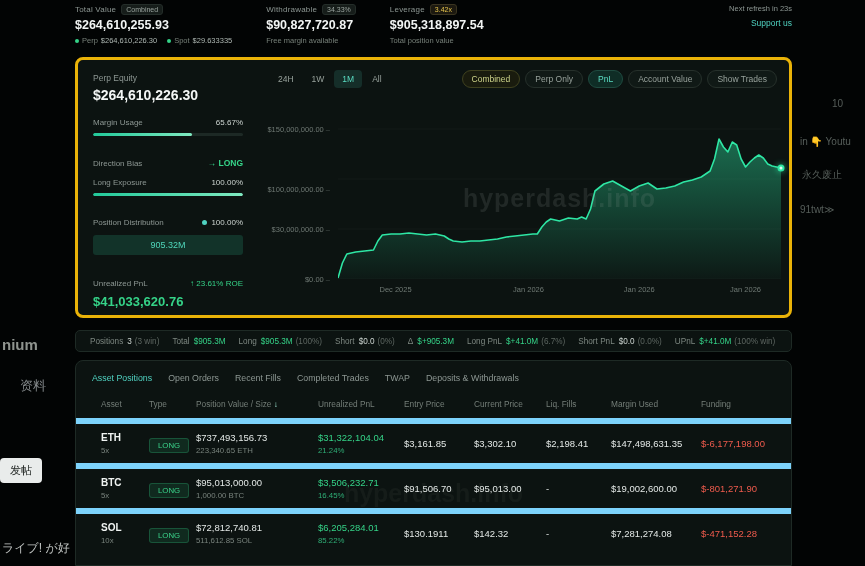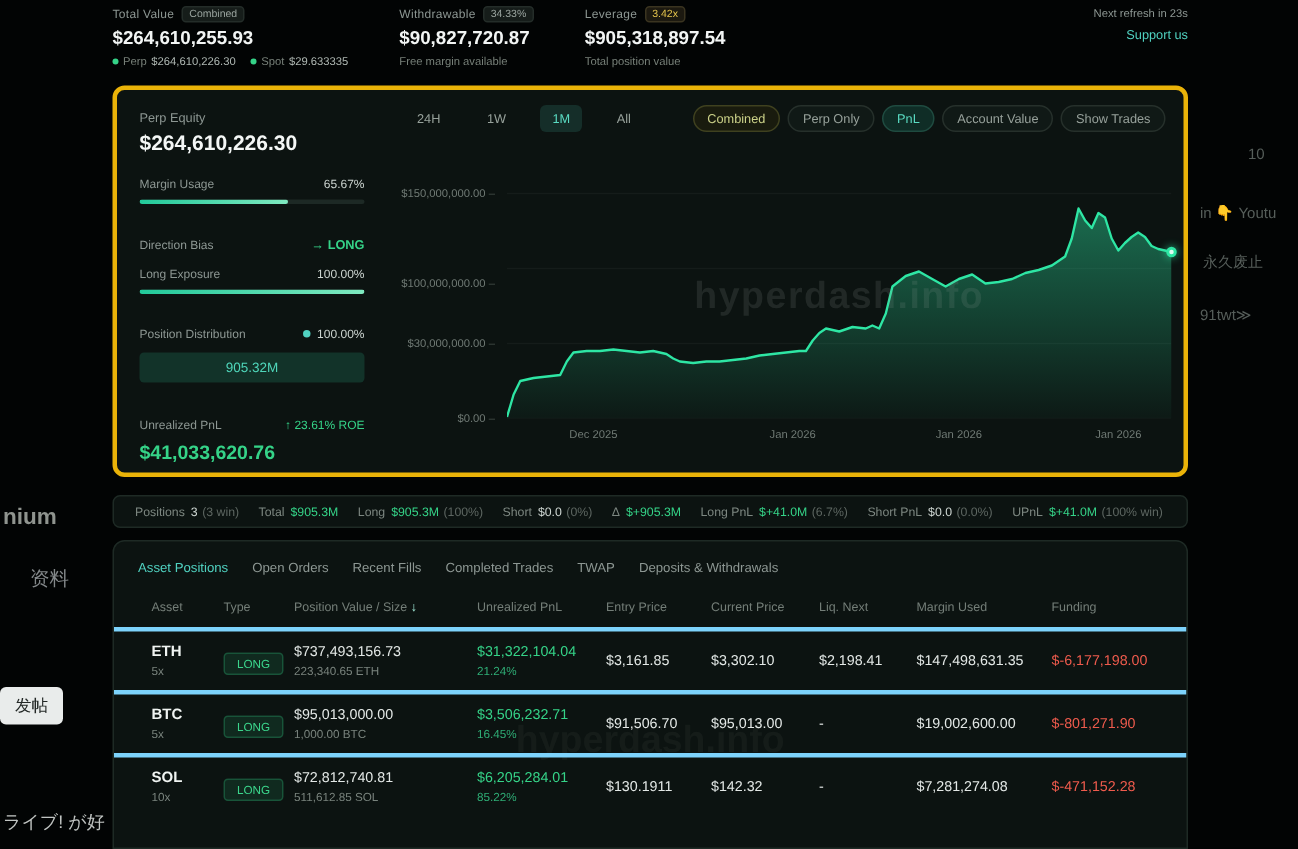--- a/index.html
+++ b/index.html
@@ -35,21 +35,21 @@
   .pbar{height:3px;background:#1d2925;border-radius:2px;margin-top:6px;overflow:hidden}
   .pbar i{display:block;height:100%;background:linear-gradient(90deg,#22c99a,#7fe9c0);border-radius:2px}
   .long-ind{color:#35d388;font-weight:bold;font-size:8.5px}
   .tdot{width:5px;height:5px;border-radius:50%;background:#50d2c1;display:inline-block;margin-right:4px;vertical-align:middle}
   .dist-pill{margin-top:8px;height:20px;background:#123329;border-radius:3px;display:flex;align-items:center;justify-content:center;font-size:9px;color:#4fd6ba;cursor:pointer}
   .roe{color:#35d388;font-size:8px}
   .upnl-val{font-size:13px;font-weight:bold;color:#35d388;margin-top:6px}
   
   .chart-side{flex:1;position:relative;padding-top:10px;min-width:0}
   .controls{display:flex;align-items:center;padding:0 12px}
-  .rgroup{display:flex;gap:15px}
+  .rgroup{display:flex;gap:2px}
   .rbtn{font-size:8.5px;color:#97a19b;background:transparent;border:none;padding:4px 8px;border-radius:4px;cursor:pointer;font-family:inherit}
   .rbtn.active{background:rgba(80,210,193,.14);color:#5adcc3}
   .views{margin-left:auto;display:flex;gap:5px}
   .vpill{font-size:8.5px;color:#97a19b;background:#101916;border:1px solid #26302b;border-radius:10px;padding:3px 9px;cursor:pointer;font-family:inherit;white-space:nowrap}
   .vpill.olive{color:#ccd289;border-color:#3f411f;background:#191b0e}
   .vpill.teal{color:#5adcc3;border-color:#1f4b40;background:#0f2d26}
   .pnl-head{position:absolute;top:37px;right:14px;text-align:right}
   .pnl-head .l{font-size:8px;color:#8d9793}
   .pnl-head .v{font-size:12.5px;font-weight:bold;color:#2fdc9f;margin-top:3px}
   .plot-row{display:flex;margin-top:29px}
@@ -73,21 +73,21 @@
   .tabs{display:flex;align-items:center;gap:16px;padding:12px 29px 0 16px}
   .tab{font-size:8.8px;color:#8d9793;cursor:pointer;white-space:nowrap}
   .tab.active{color:#50d2c1}
   .mkt{margin-left:auto;display:flex;gap:4px;background:#101815;border:1px solid #232d28;border-radius:5px;padding:2px}
   .mbtn{font-size:8.5px;padding:3px 10px;border-radius:4px;color:#97a19b;cursor:pointer;white-space:nowrap}
   .mbtn.active{background:rgba(80,210,193,.18);color:#dff7f0}
   .tgrid{display:grid;grid-template-columns:48px 47px 122px 86px 70px 72px 65px 90px 1fr;align-items:center;padding-left:25px;padding-right:8px}
   .thead{margin-top:16px;font-size:8.3px;color:#747e78;padding-bottom:9px}
   .thead .th{cursor:pointer}
   .sort{color:#9fe8d5}
-  .trow{border-top:3px solid #7dd3fc;padding-top:8px;padding-bottom:8px;position:relative;z-index:1}
+  .trow{border-top:6px solid #7dd3fc;padding-top:8px;padding-bottom:8px;position:relative;z-index:1}
   .c-main{font-size:9.5px;color:#e3e8e6}
   .c-sub{font-size:7.8px;color:#79837d;margin-top:3px}
   .c-sub.green{color:#2fae76}
   .asset-n{font-size:10px;font-weight:bold;color:#f0f4f2}
   .long-pill{display:inline-block;font-size:7.8px;color:#3bd68c;background:rgba(53,211,136,.12);border:1px solid rgba(53,211,136,.25);border-radius:3px;padding:2px 8px}
   .green{color:#35d388}
   .red{color:#ef5b4d}
   .table-watermark{position:absolute;left:50%;top:118px;transform:translateX(-50%);font-size:25px;font-weight:bold;color:rgba(140,155,148,.07);pointer-events:none;z-index:0}
 </style>
 </head>
@@ -247,21 +247,21 @@
         <span class="tab">Deposits &amp; Withdrawals</span>
       </div>
   </div>
   <div class="tgrid thead">
       <div class="th">Asset</div>
       <div class="th">Type</div>
       <div class="th">Position Value / Size<span class="sort"> ↓</span></div>
       <div class="th">Unrealized PnL</div>
       <div class="th">Entry Price</div>
       <div class="th">Current Price</div>
-      <div class="th">Liq. Next</div>
+      <div class="th">Liq. Fills</div>
       <div class="th">Margin Used</div>
       <div class="th">Funding</div>
     </div>
   <div>
       <div class="tgrid trow">
         <div>
           <div class="asset-n">ETH</div>
           <div class="c-sub">5x</div>
         </div>
         <div><span class="long-pill">LONG</span></div>

